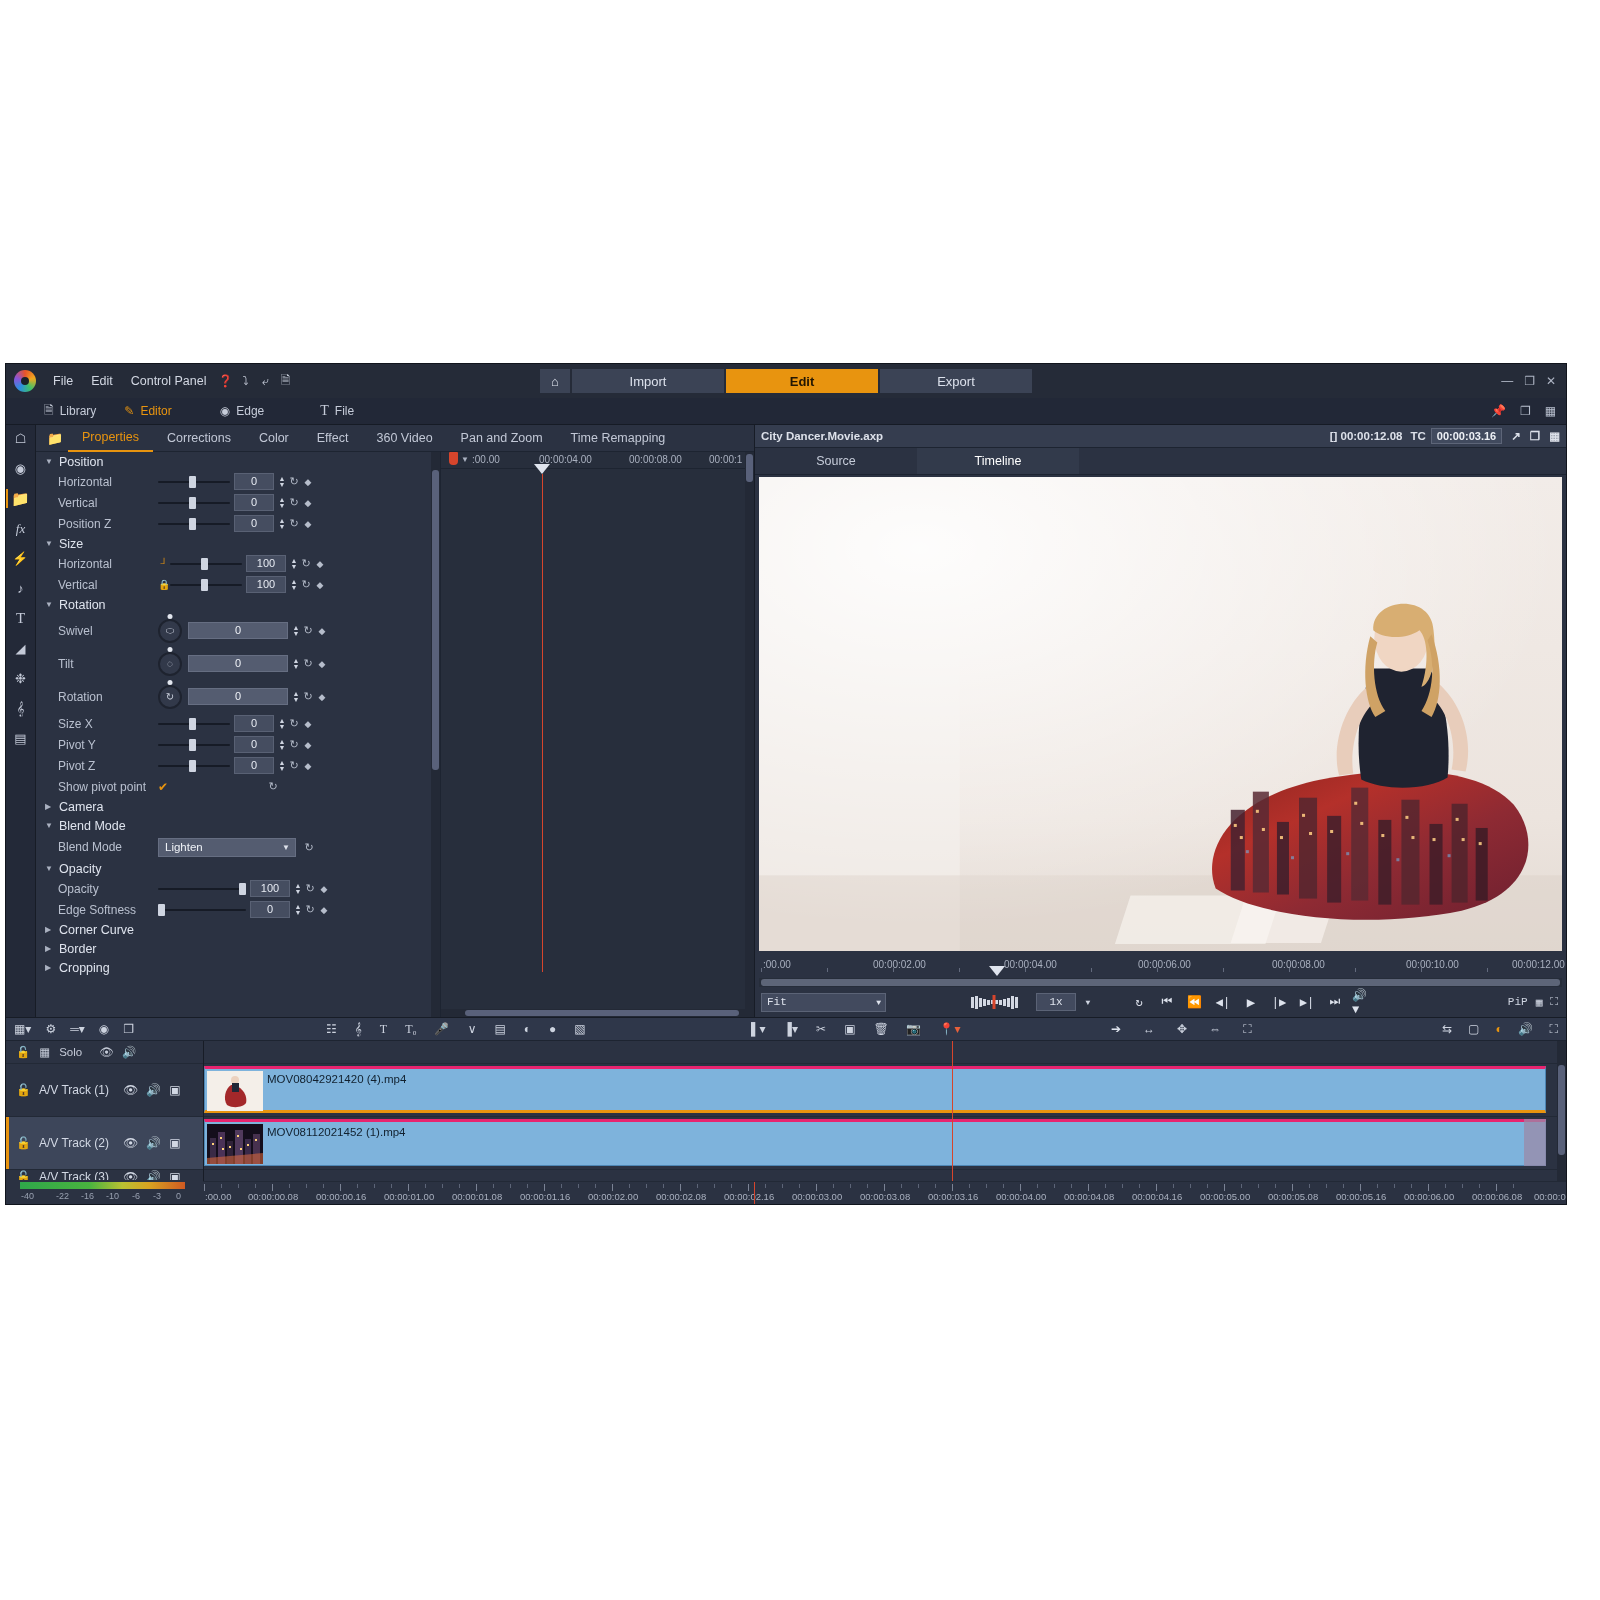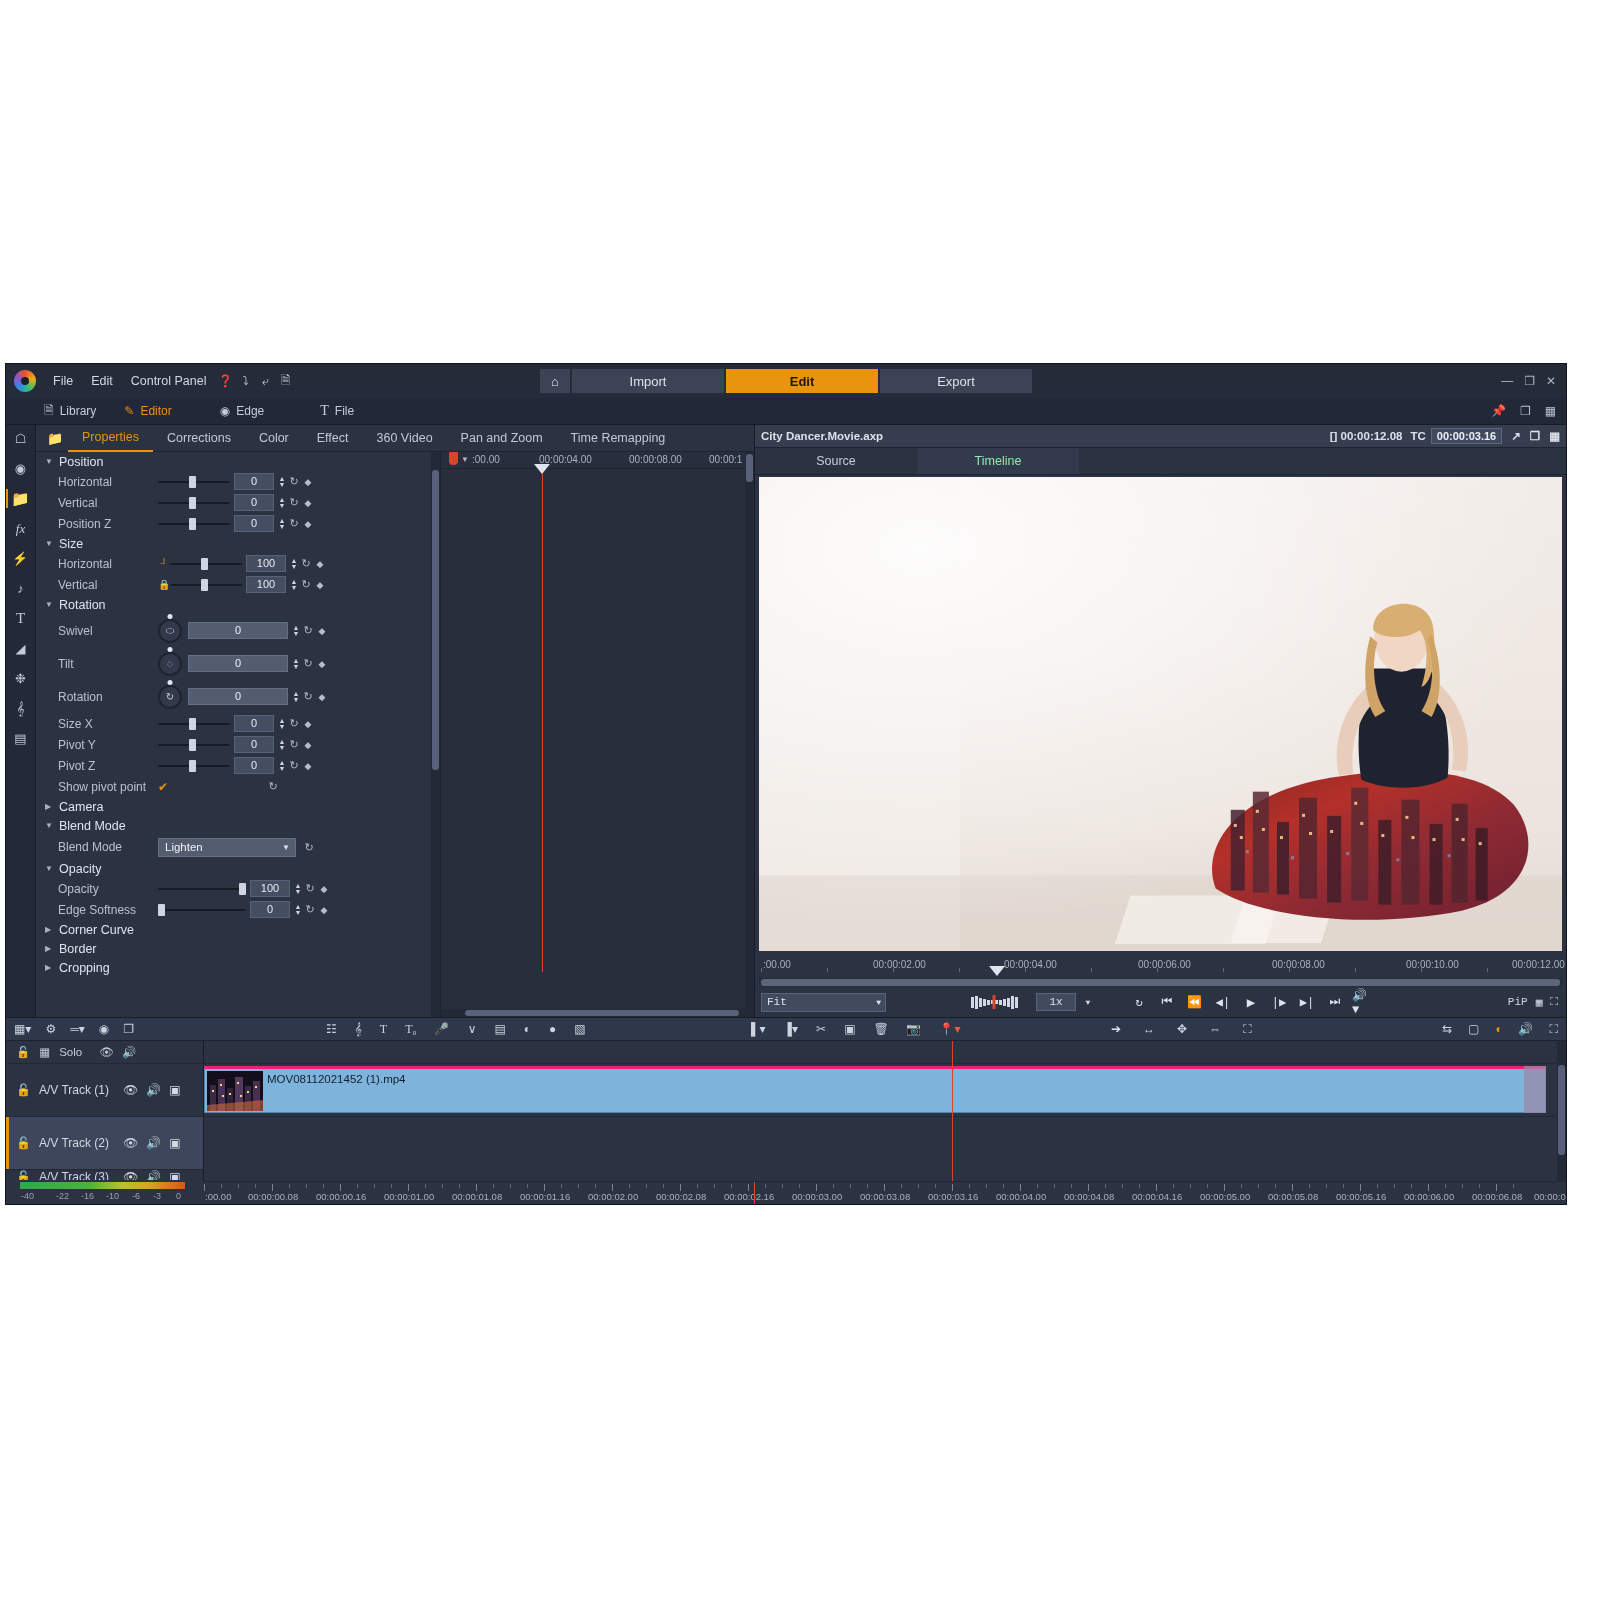--- a/index.html
+++ b/index.html
@@ -90,21 +90,21 @@
   .kfhsb .th{position:absolute;height:6px;top:1px;background:#59617a;border-radius:3px;}
 
   
   .rightcol{flex:1;display:flex;flex-direction:column;background:#2b3242;min-width:0;}
   .projbar{height:22px;background:#353d4f;display:flex;align-items:center;padding:0 6px;
            font-size:11.5px;color:#dde1ea;border-bottom:1px solid #1d2431;font-weight:bold;}
   .projbar .sp{flex:1;}
   .tcbox{background:#414a5e;border:1px solid #5d6578;padding:1px 5px;color:#eef1f6;font-size:11px;margin-left:5px;}
   .srcbar{height:26px;background:#2b3242;display:flex;align-items:center;border-bottom:1px solid #1d2431;}
   .srcbar .st{width:162px;text-align:center;font-size:12.5px;color:#c6ccd9;line-height:26px;}
-  .srcbar .st.active{color:#86efac;background:#323a4b;}
+  .srcbar .st.active{color:#ffffff;background:#323a4b;}
   .preview{flex:1;position:relative;overflow:hidden;background:#e9e2dc;margin:2px 4px 0 4px;}
 
   .pvruler{height:24px;position:relative;background:#2b3242;margin-top:3px;}
   .pvruler .t{position:absolute;top:5px;font-size:10px;color:#a9b0bf;white-space:nowrap;}
   .pvruler .tick{position:absolute;bottom:6px;width:1px;height:4px;background:#626a7d;}
   .pvhead{position:absolute;top:12px;width:0;height:0;border-left:8px solid transparent;
           border-right:8px solid transparent;border-top:10px solid #dfe4ee;}
   .pvscrollbar{height:9px;background:#262d3a;margin:0 4px;position:relative;}
   .pvscrollbar .th{position:absolute;left:2px;right:2px;top:1px;height:7px;background:#5d6578;border-radius:3px;}
 
@@ -721,20 +721,33 @@
           <span>🔓</span>
           <span class="nm">A/V Track (3)</span>
           <span>👁</span>
           <span>🔊</span>
           <span>▣</span>
         </div>
       </div>
 
       <div class="tracks">
         <div style="height:22px;border-bottom:1px solid #222936"></div>
+        <div class="trow">
+          <div class="clip sel1" style="left:0;right:20px">
+            <div class="thumb">
+              <svg class="thumbimg" viewBox="0 0 56 40">
+                <rect width="56" height="40" fill="#f4efe9"></rect>
+                <path d="M24 14 C18 18 16 28 20 34 C27 38 36 36 39 32 C41 24 34 14 24 14Z" fill="#a3282a"></path>
+                <circle cx="28" cy="9" r="4" fill="#ecd2bf"></circle>
+                <rect x="25" y="12" width="7" height="9" fill="#222736"></rect>
+              </svg>
+            </div>
+            <div class="nm">MOV08042921420 (4).mp4</div>
+          </div>
+        </div>
         <div class="trow">
           <div class="clip sel2" style="left:0;right:20px">
             <div class="thumb">
               <svg class="thumbimg" viewBox="0 0 56 40">
                 <rect width="56" height="40" fill="#140e1c"></rect>
                 <rect x="3" y="14" width="6" height="26" fill="#3a2a46"></rect>
                 <rect x="11" y="8" width="7" height="32" fill="#4a3257"></rect>
                 <rect x="20" y="17" width="6" height="23" fill="#2f2239"></rect>
                 <rect x="28" y="6" width="8" height="34" fill="#513a5d"></rect>
                 <rect x="38" y="15" width="6" height="25" fill="#392949"></rect>

